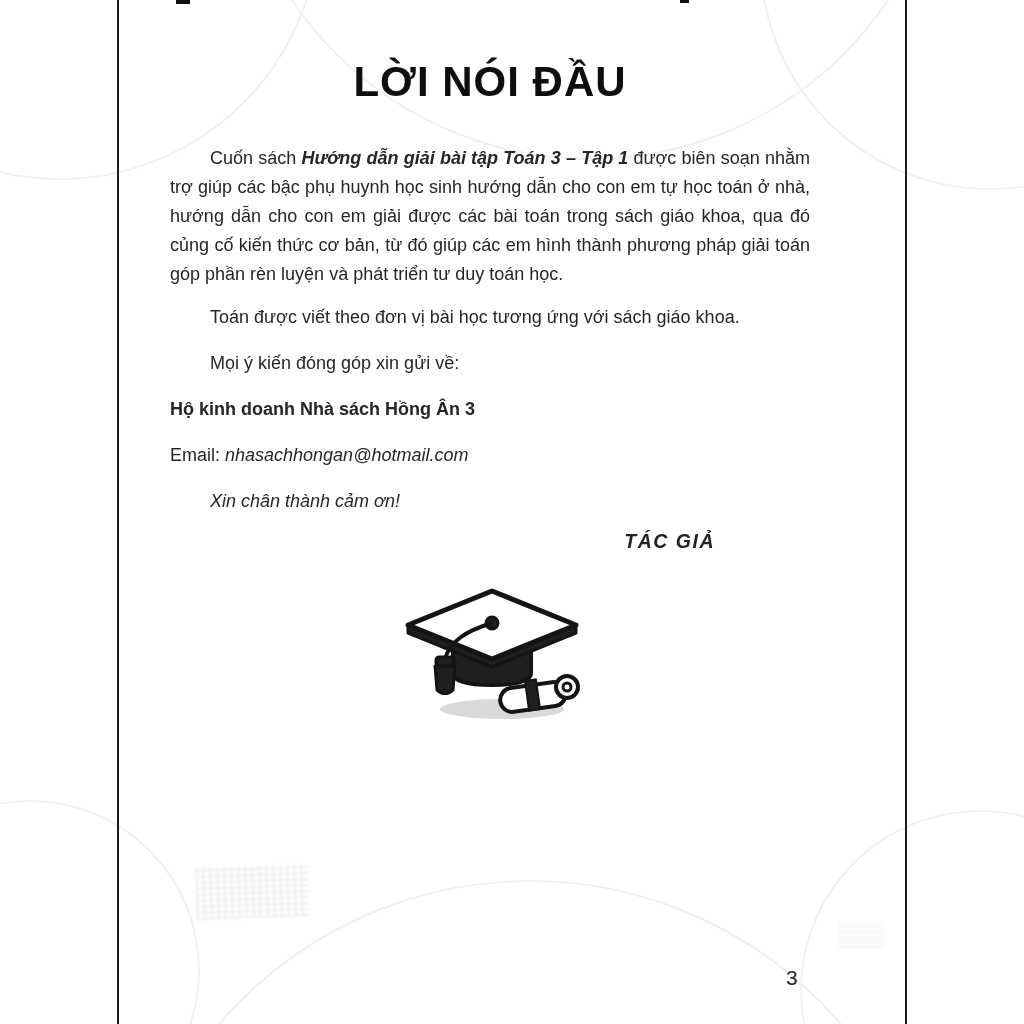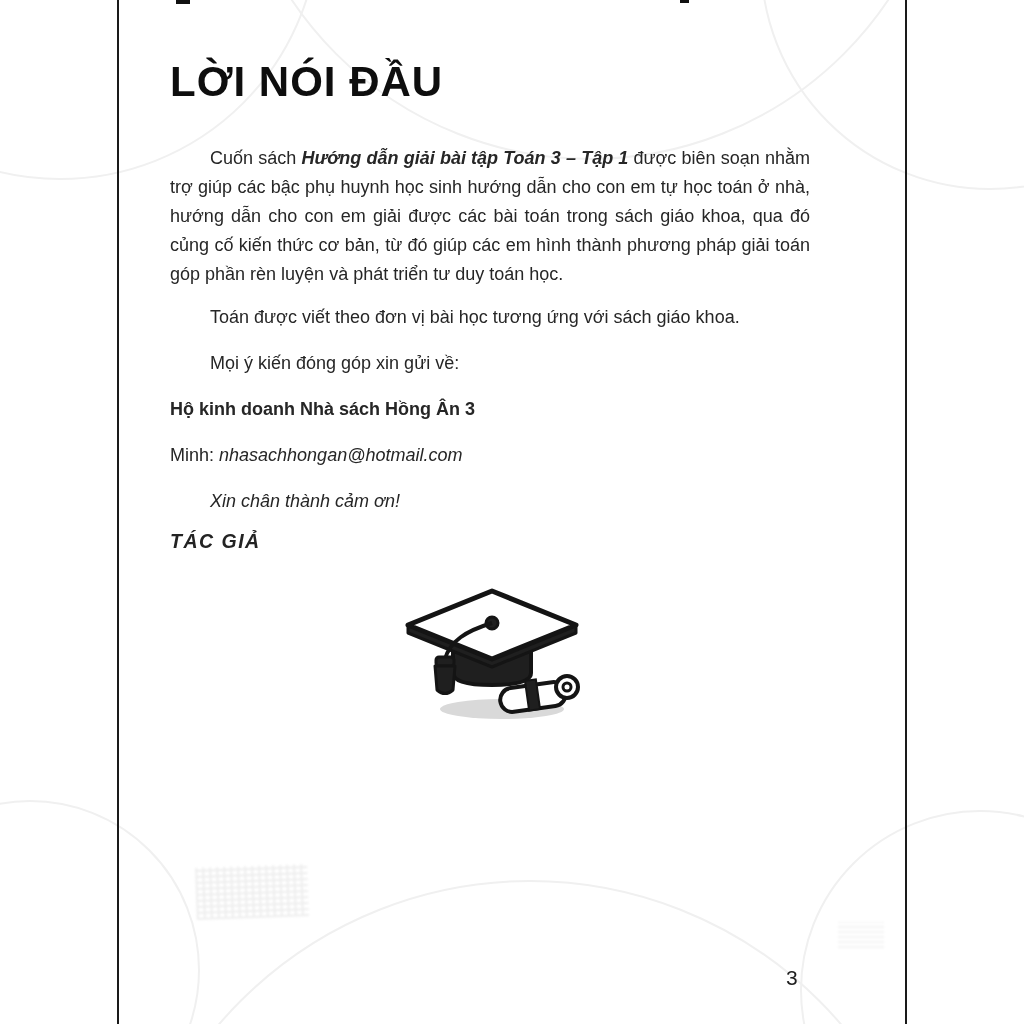--- a/index.html
+++ b/index.html
@@ -24,41 +24,42 @@
   .mark1 { left:176px; top:0; width:14px; height:4px; }
   .mark2 { left:680px; top:0; width:9px;  height:3px; }
 
   .content {
     position:absolute;
     left:170px;
     width:640px;
     top:58px;
   }
   h1.title {
-    text-align:left;
+    text-align:center;
     font-size:42px;
     font-weight:bold;
     letter-spacing:1px;
     color:#0e0e0e;
     margin-bottom:38px;
   }
   p.body {
     font-size:18px;
     line-height:29px;
     text-align:justify;
     margin-bottom:14px;
     color:#262626;
   }
   .indent { text-indent:40px; }
   .center { text-align:center; text-indent:0; }
   .bold   { font-weight:bold; }
   .italic { font-style:italic; }
   .bi     { font-weight:bold; font-style:italic; }
   p.gap   { margin-bottom:17px; }
   .author-line {
+    text-align:right;
     padding-right:95px;
     font-weight:bold;
     font-style:italic;
     letter-spacing:1.5px;
     font-size:19.5px;
     margin-top:12px;
   }
   .illustration {
     display:flex;
     justify-content:center;
@@ -119,21 +120,21 @@
   <p class="body indent"><span>Cuốn sách </span><span class="bi">Hướng dẫn giải bài tập Toán 3 – Tập 1</span><span> được biên soạn nhằm trợ giúp các bậc phụ huynh học sinh hướng dẫn cho con em tự học toán ở nhà, hướng dẫn cho con em giải được các bài toán trong sách giáo khoa, qua đó củng cố kiến thức cơ bản, từ đó giúp các em hình thành phương pháp giải toán góp phần rèn luyện và phát triển tư duy toán học.</span></p>
 
   <p class="body indent gap">Toán được viết theo đơn vị bài học tương ứng với sách giáo khoa.</p>
 
 
   <p class="body indent gap">Mọi ý kiến đóng góp xin gửi về:</p>
 
   <p class="body center bold gap">Hộ kinh doanh Nhà sách Hồng Ân 3</p>
 
 
-  <p class="body center gap"><span>Minh: </span><span class="italic">nhasachhongan@hotmail.com</span></p>
+  <p class="body center gap"><span>Email: </span><span class="italic">nhasachhongan@hotmail.com</span></p>
 
   <p class="body indent italic">Xin chân thành cảm ơn!</p>
 
   <p class="author-line">TÁC GIẢ</p>
 
   <div class="illustration">
     <svg width="200" height="160" viewBox="0 0 200 160">
 
       <ellipse cx="112" cy="130" rx="62" ry="10" fill="#d9d9d9"></ellipse>
       <g stroke="#141414" stroke-linejoin="round">

